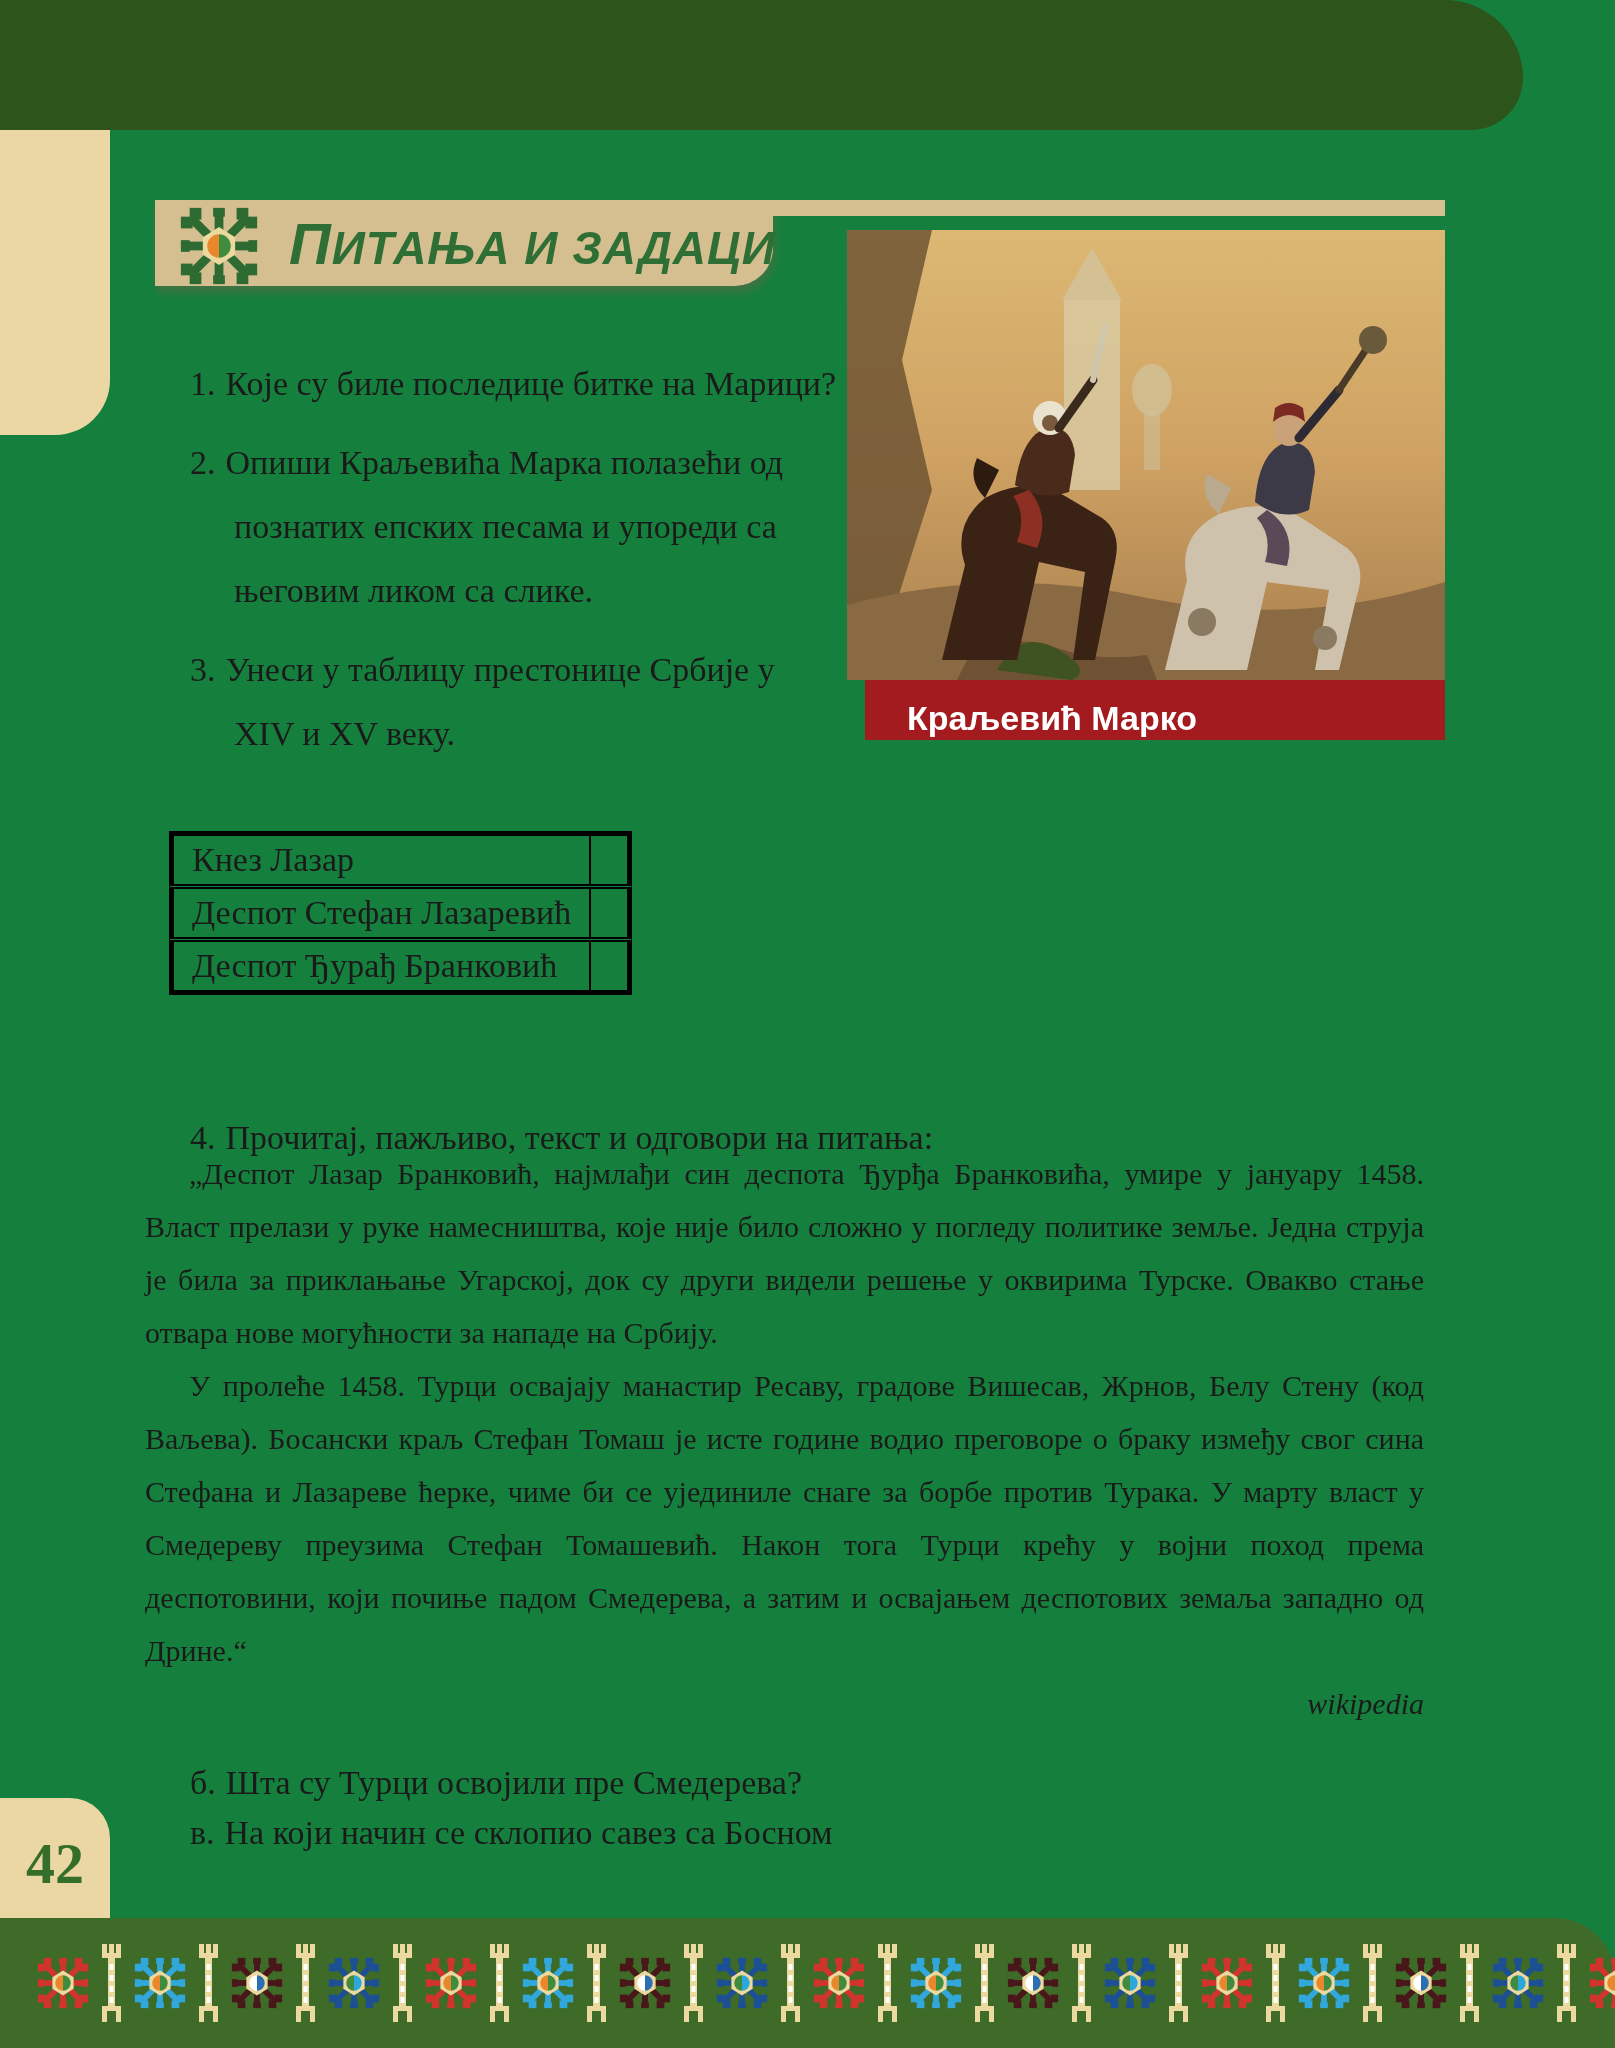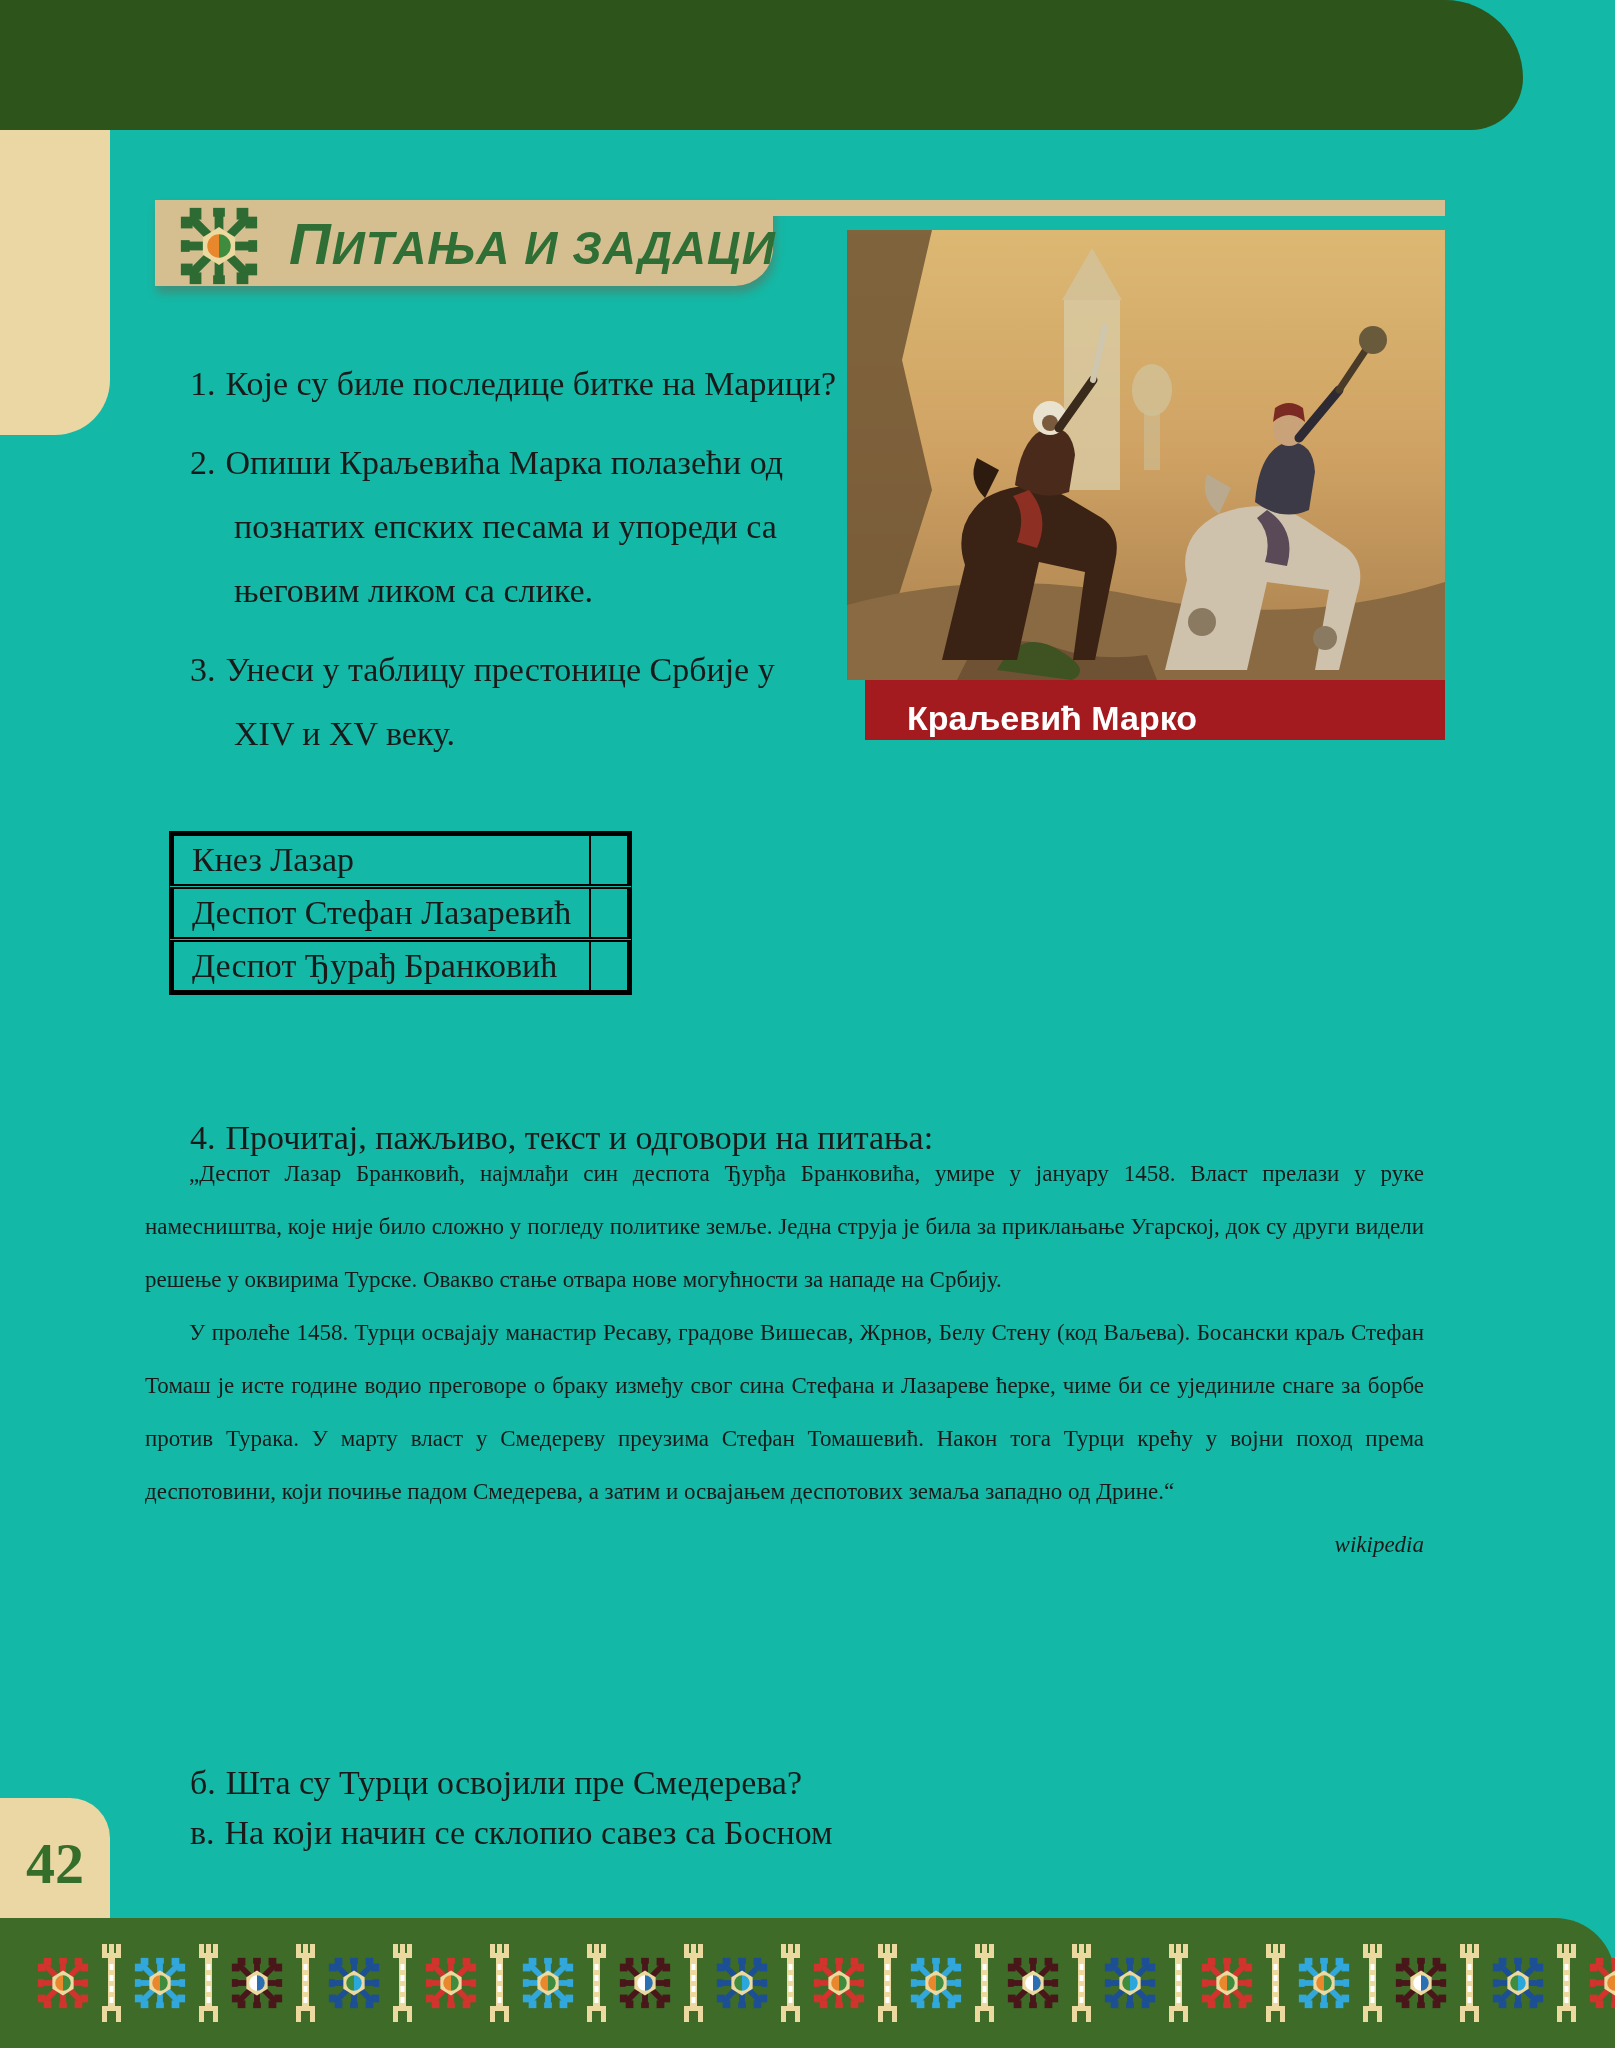--- a/index.html
+++ b/index.html
@@ -1,16 +1,16 @@
 <!DOCTYPE html>
 <html><head>
 <meta charset="utf-8">
 <style>
   html,body{margin:0;padding:0;background:#888;}
-  .page{position:relative;width:1615px;height:2048px;background:#14b8a6;overflow:hidden;
+  .page{position:relative;width:1615px;height:2048px;background:#15803d;overflow:hidden;
         font-family:"Liberation Serif",serif;color:#1a1a1a;}
 
   
   .top-bar{position:absolute;left:0;top:0;width:1523px;height:130px;background:#2c541b;
            border-radius:0 90px 60px 0;}
   .side-col{position:absolute;left:0;top:130px;width:110px;height:305px;background:#ead7a3;
             border-radius:0 0 55px 0;}
 
   
   .banner{position:absolute;left:155px;top:200px;width:618px;height:86px;background:#d5bf90;
@@ -38,21 +38,21 @@
              font-size:34px;}
   table.caps th,table.caps td{border:2px solid #000;height:48px;padding:0 18px;}
   table.caps th{font-weight:bold;text-align:center;border-bottom:5px double #000;}
   table.caps td{text-align:left;}
   table.caps tr+tr td{border-top:5px double #000;}
   table.caps{border:4px solid #000;outline:1px solid #000;}
   .col-ruler{width:610px;} .col-capital{width:565px;}
 
   
   .q4{position:absolute;left:190px;top:1085px;font-size:34px;}
-  .passage{position:absolute;left:145px;top:1147px;width:1279px;font-size:23px;line-height:53px;
+  .passage{position:absolute;left:145px;top:1147px;width:1279px;font-size:30px;line-height:53px;
            text-align:justify;}
   .passage p{margin:0;text-indent:44px;}
   .source{text-align:right;font-style:italic;margin-top:22px;text-indent:0;}
 
   
   .sublist{position:absolute;left:190px;top:1758px;width:1240px;font-size:34px;line-height:50px;}
   .sub{margin:0;}
   .subnum{padding-right:10px;}
 
   

